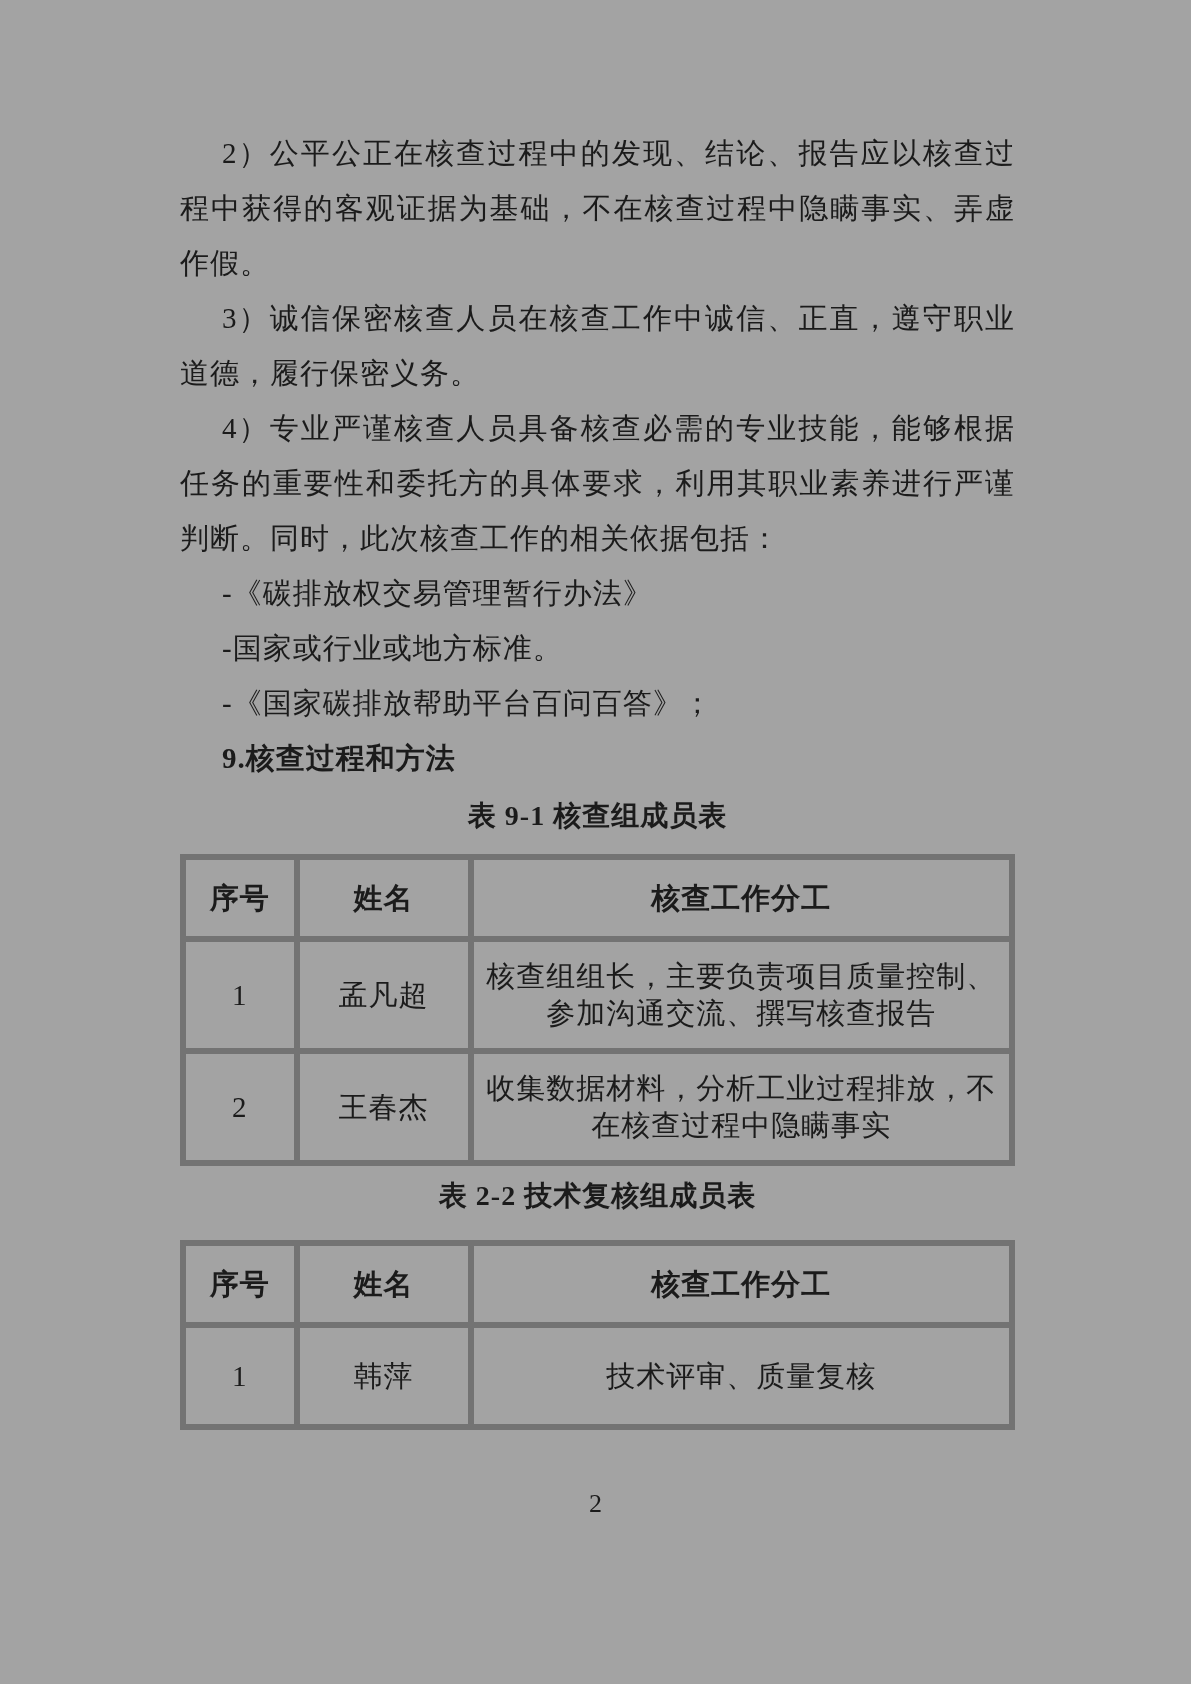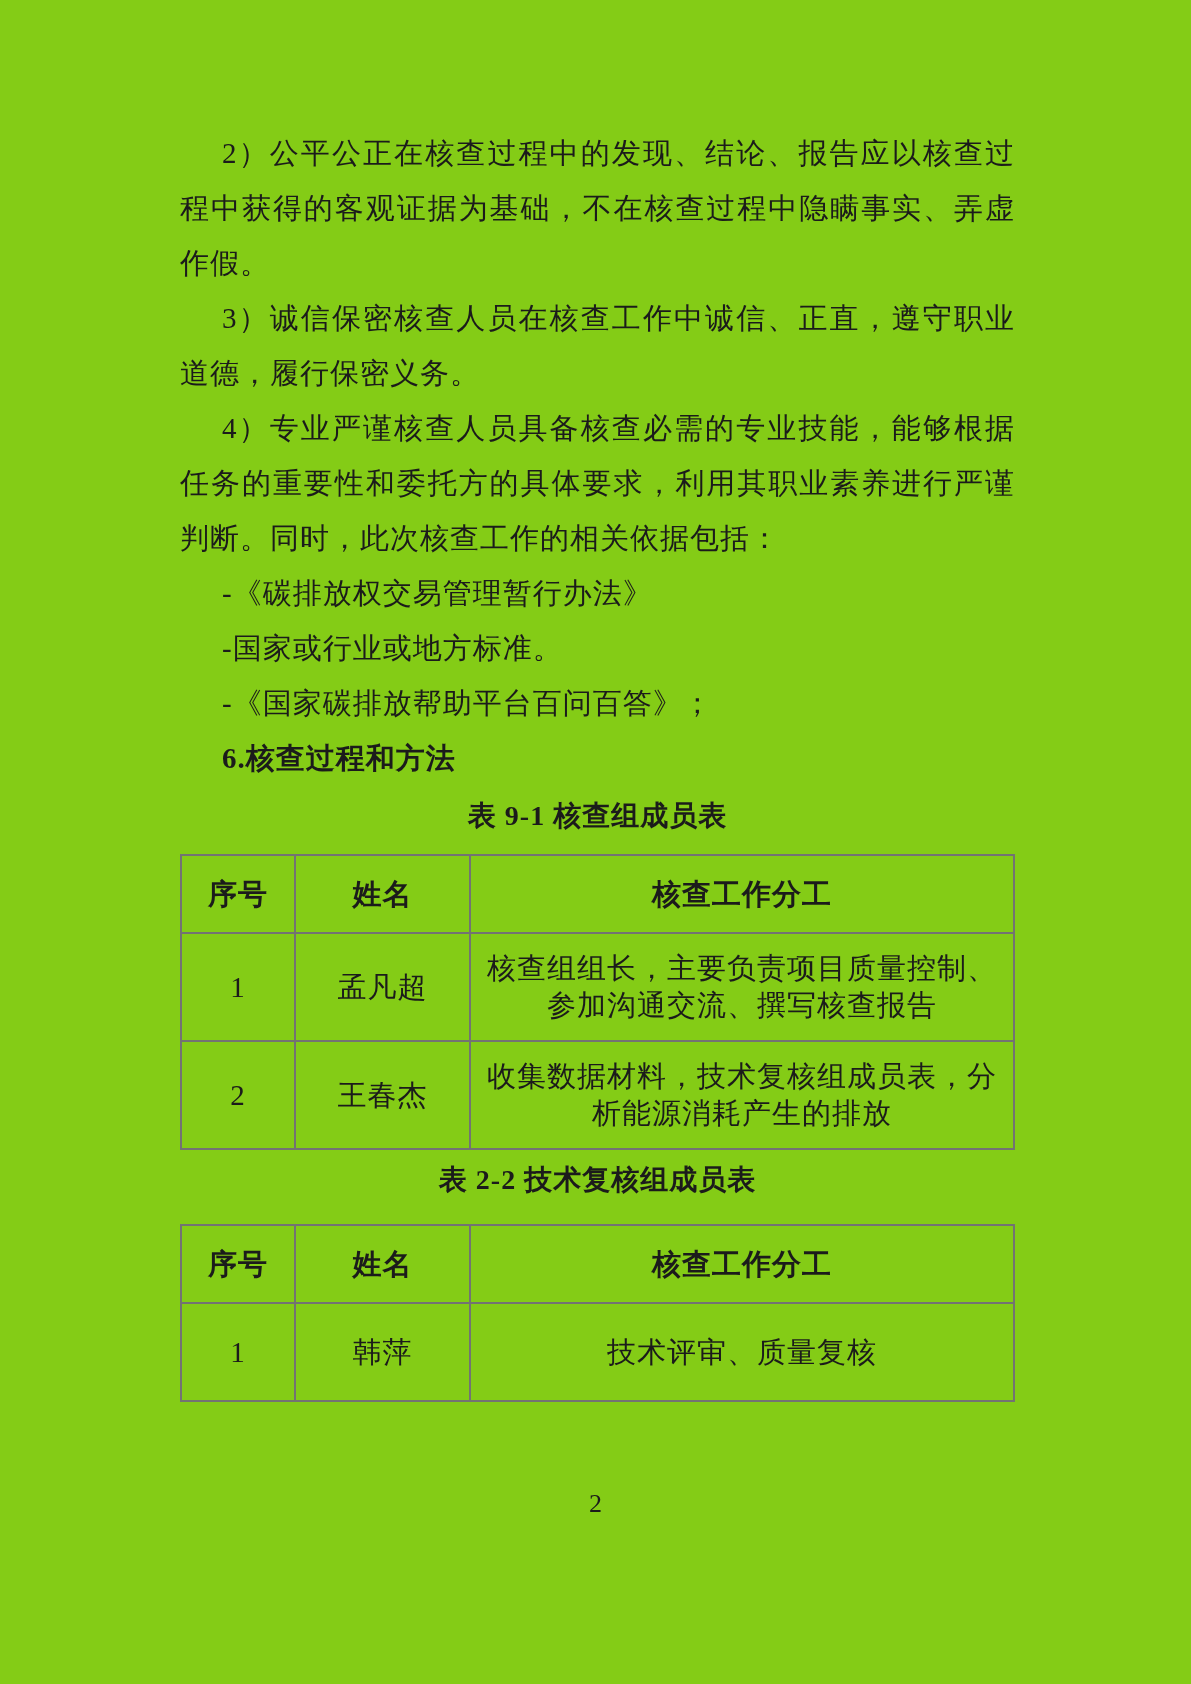--- a/index.html
+++ b/index.html
@@ -4,21 +4,21 @@
 <style>
   html, body {
     margin: 0;
     padding: 0;
     background: #ffffff;
   }
   .page {
     position: relative;
     width: 1191px;
     height: 1684px;
-    background: #84cc16;
+    background: #a3a3a3;
     color: #1b1b1b;
     font-family: "Liberation Serif", "DejaVu Serif", serif;
     overflow: hidden;
   }
   .content {
     position: absolute;
     left: 180px;
     top: 126px;
     width: 835px;
   }
@@ -50,21 +50,21 @@
   }
   table.doc-table {
     width: 835px;
     border-collapse: collapse;
     table-layout: fixed;
     margin-top: 12px;
     font-size: 29px;
   }
   table.doc-table th,
   table.doc-table td {
-    border: 2px solid #737373;
+    border: 6px solid #737373;
     text-align: center;
     vertical-align: middle;
     padding: 16px 8px;
     font-weight: normal;
     letter-spacing: 1px;
     line-height: 37px;
     overflow: hidden;
   }
   table.doc-table th {
     font-weight: bold;
@@ -98,21 +98,21 @@
 
     <p class="body indent">4）专业严谨核查人员具备核查必需的专业技能，能够根据任务的重要性和委托方的具体要求，利用其职业素养进行严谨判断。同时，此次核查工作的相关依据包括：</p>
 
     <p class="body indent">-《碳排放权交易管理暂行办法》</p>
 
 
     <p class="body indent">-国家或行业或地方标准。</p>
 
     <p class="body indent">-《国家碳排放帮助平台百问百答》；</p>
 
-    <h2 class="sec-heading">6.核查过程和方法</h2>
+    <h2 class="sec-heading">9.核查过程和方法</h2>
 
 
 
     <p class="table-caption">表 9-1 核查组成员表</p>
 
     <table class="doc-table">
       <colgroup>
         <col class="c-no">
           <col class="c-name">
           <col class="c-duty">
@@ -126,21 +126,21 @@
       </thead>
       <tbody>
         <tr>
           <td class="tall">1</td>
           <td class="tall">孟凡超</td>
           <td class="tall">核查组组长，主要负责项目质量控制、参加沟通交流、撰写核查报告</td>
         </tr>
         <tr>
           <td class="tall">2</td>
           <td class="tall">王春杰</td>
-          <td class="tall">收集数据材料，技术复核组成员表，分析能源消耗产生的排放</td>
+          <td class="tall">收集数据材料，分析工业过程排放，不在核查过程中隐瞒事实</td>
         </tr>
       </tbody>
     </table>
 
     <p class="table-caption">表 2-2 技术复核组成员表</p>
 
     <table class="doc-table" style="margin-top:18px;">
       <colgroup>
         <col class="c-no">
           <col class="c-name">

